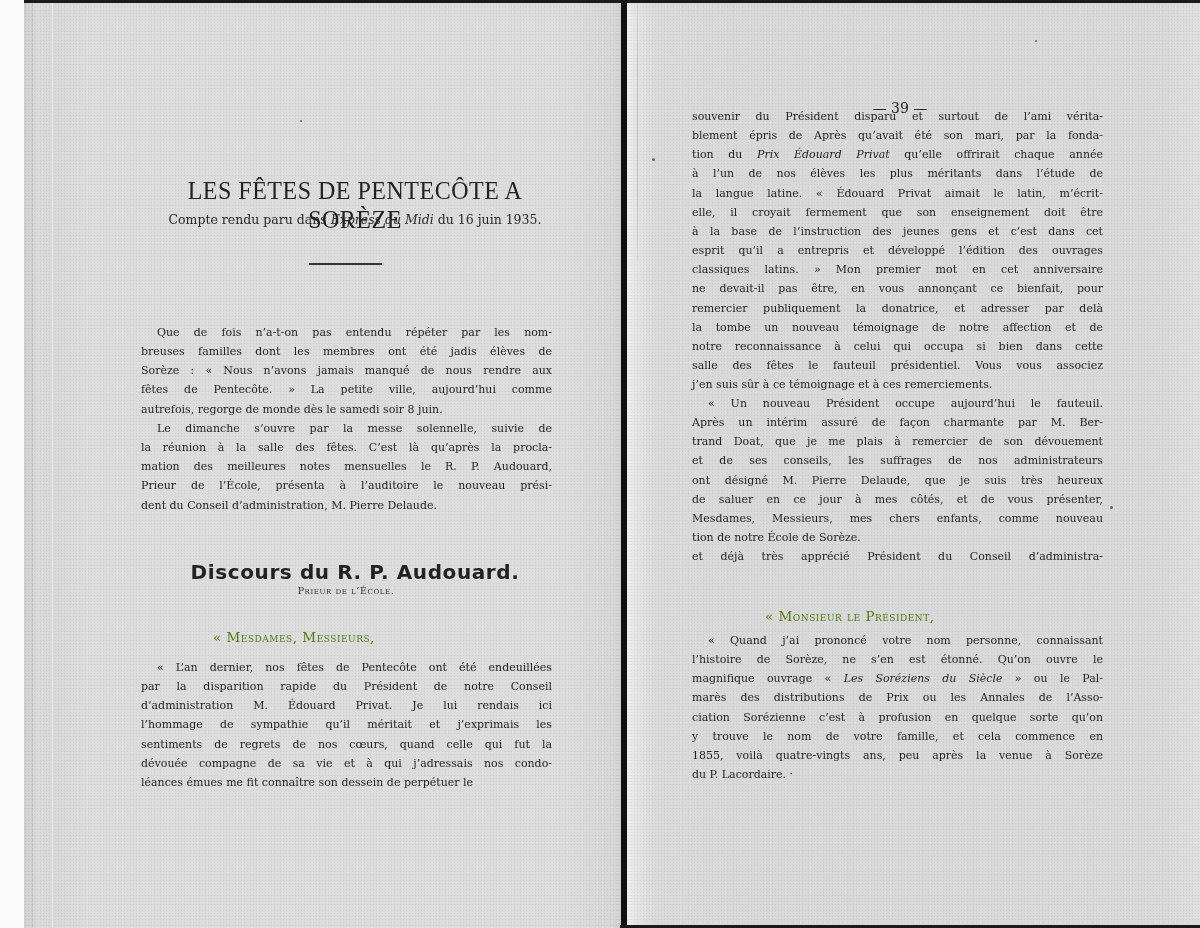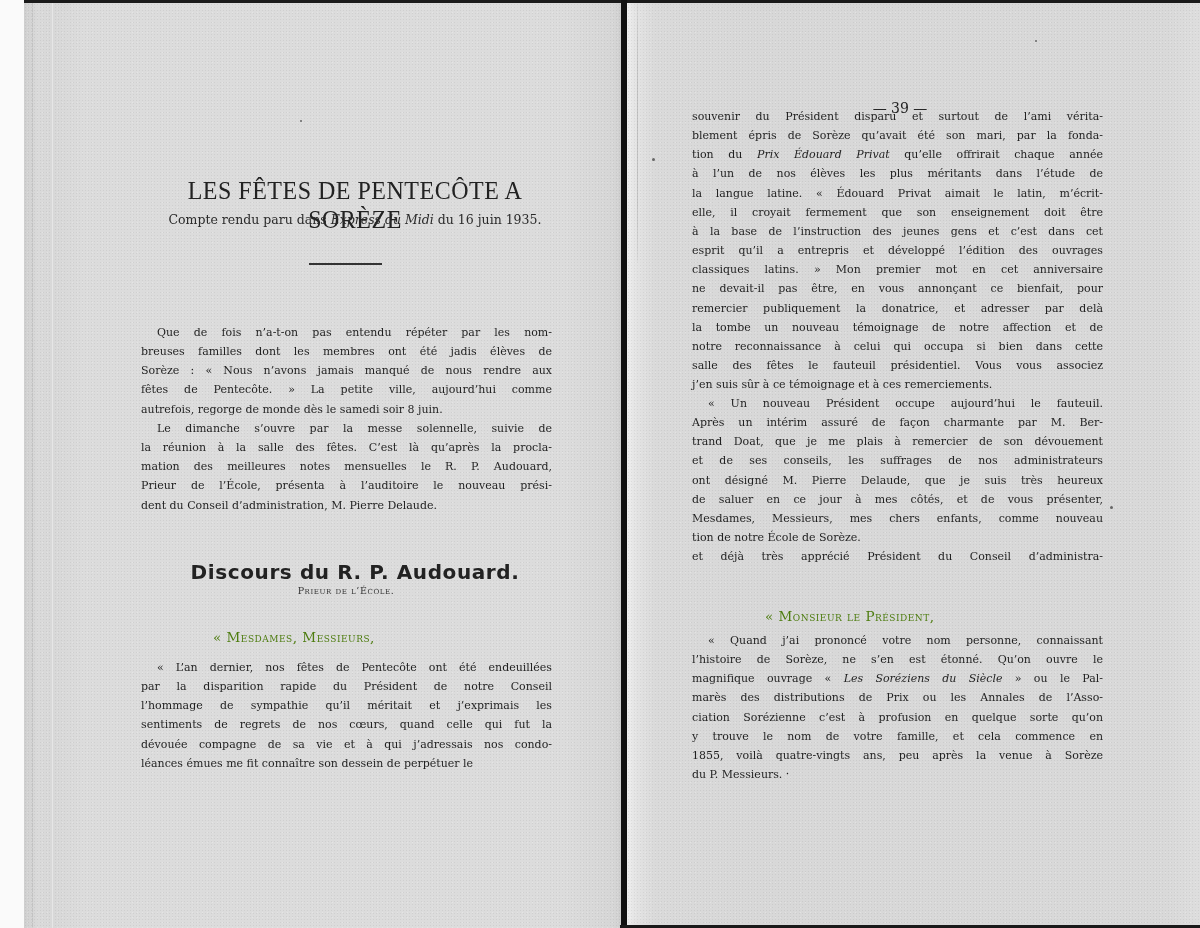--- a/index.html
+++ b/index.html
@@ -106,37 +106,38 @@
       <span class="line last">dent du Conseil d’administration, M. Pierre Delaude.</span>
     </div>
 
   <div class="discours-title">Discours du R. P. Audouard.</div>
   <div class="discours-sub">Prieur de l’École.</div>
   <div class="salutation" style="left:213px; top:629px;">« Mesdames, Messieurs,</div>
 
   <div class="text-block" id="lp-speech1" style="left:141px; top:658px; width:411px;">
       <span class="line indent">« L’an dernier, nos fêtes de Pentecôte ont été endeuillées</span>
       <span class="line">par la disparition rapide du Président de notre Conseil</span>
+      <span class="line">d’administration M. Édouard Privat. Je lui rendais ici</span>
       <span class="line">l’hommage de sympathie qu’il méritait et j’exprimais les</span>
       <span class="line">sentiments de regrets de nos cœurs, quand celle qui fut la</span>
       <span class="line">dévouée compagne de sa vie et à qui j’adressais nos condo-</span>
       <span class="line last">léances émues me fit connaître son dessein de perpétuer le</span>
     </div>
 
   <div class="gutter"></div>
 
   <div class="page page-right">
     <div class="noise"></div>
   </div>
 
   <div class="page-number">— 39 —</div>
 
   <div class="text-block" id="rp-cont" style="left:692px; top:107px; width:411px;">
       <span class="line">souvenir du Président disparu et surtout de l’ami vérita-</span>
-      <span class="line">blement épris de Sorèze qu’avait été son mari, par la fonda-</span>
+      <span class="line">blement épris de Après qu’avait été son mari, par la fonda-</span>
       <span class="line">tion du <em>Prix Édouard Privat</em> qu’elle offrirait chaque année</span>
       <span class="line">à l’un de nos élèves les plus méritants dans l’étude de</span>
       <span class="line">la langue latine. « Édouard Privat aimait le latin, m’écrit-</span>
       <span class="line">elle, il croyait fermement que son enseignement doit être</span>
       <span class="line">à la base de l’instruction des jeunes gens et c’est dans cet</span>
       <span class="line">esprit qu’il a entrepris et développé l’édition des ouvrages</span>
       <span class="line">classiques latins. » Mon premier mot en cet anniversaire</span>
       <span class="line">ne devait-il pas être, en vous annonçant ce bienfait, pour</span>
       <span class="line">remercier publiquement la donatrice, et adresser par delà</span>
       <span class="line">la tombe un nouveau témoignage de notre affection et de</span>
@@ -159,21 +160,21 @@
   <div class="salutation" style="left:765px; top:608px;">« Monsieur le Président,</div>
 
   <div class="text-block" id="rp-final" style="left:692px; top:631px; width:411px;">
       <span class="line indent">« Quand j’ai prononcé votre nom personne, connaissant</span>
       <span class="line">l’histoire de Sorèze, ne s’en est étonné. Qu’on ouvre le</span>
       <span class="line">magnifique ouvrage « <em>Les Soréziens du Siècle</em> » ou le Pal-</span>
       <span class="line">marès des distributions de Prix ou les Annales de l’Asso-</span>
       <span class="line">ciation Sorézienne c’est à profusion en quelque sorte qu’on</span>
       <span class="line">y trouve le nom de votre famille, et cela commence en</span>
       <span class="line">1855, voilà quatre-vingts ans, peu après la venue à Sorèze</span>
-      <span class="line last">du P. Messieurs. ·</span>
+      <span class="line last">du P. Lacordaire. ·</span>
     </div>
 
   <div class="dot" style="left:652px; top:158px;"></div>
   <div class="dot" style="left:1110px; top:506px;"></div>
   <div class="dot" style="left:1035px; top:40px; width:2px; height:2px;"></div>
   <div class="dot" style="left:300px; top:120px; width:2px; height:2px;"></div>
 
   <div class="bottom-bar"></div>
 </div>
 

